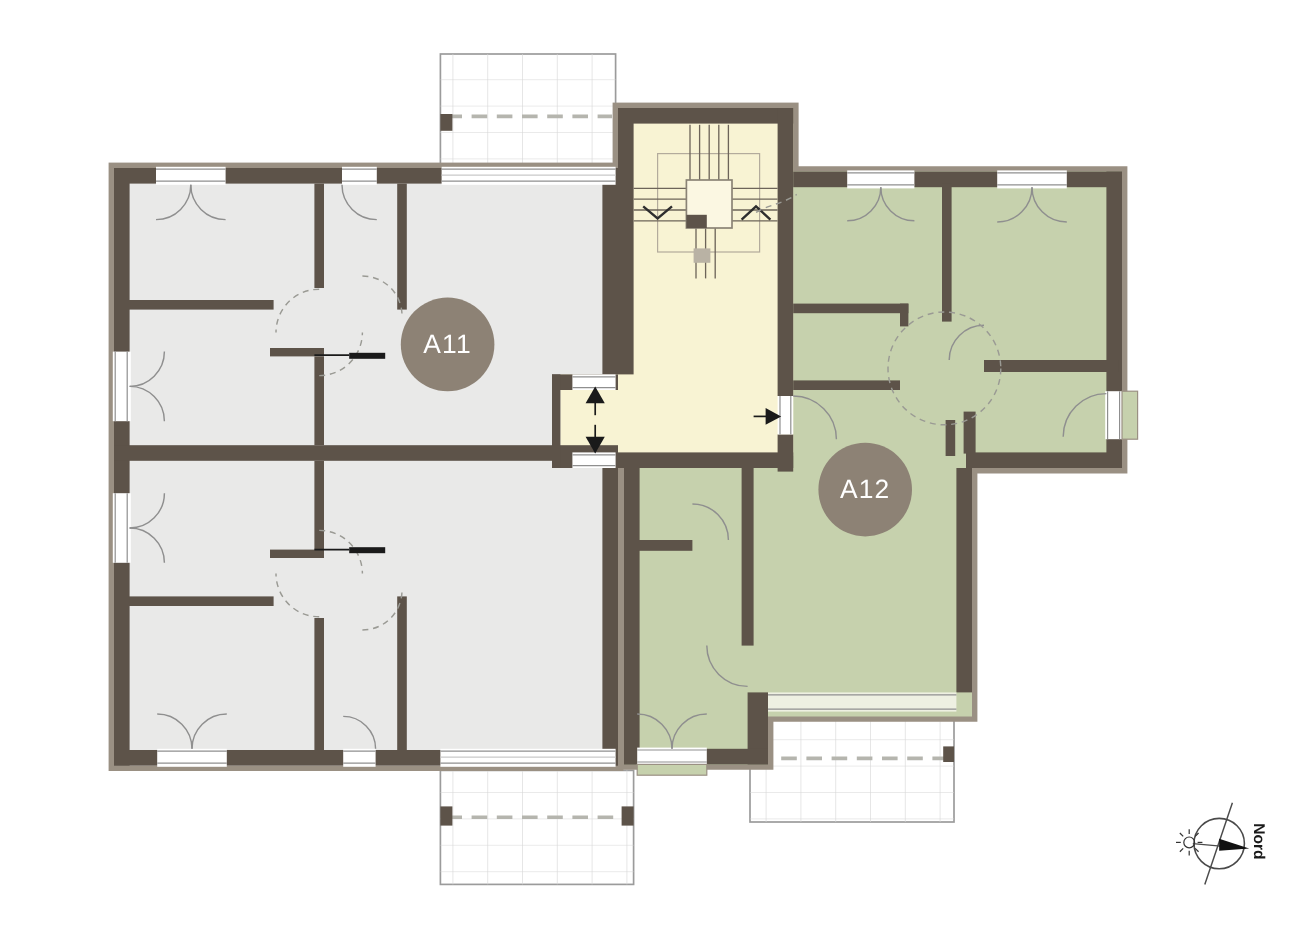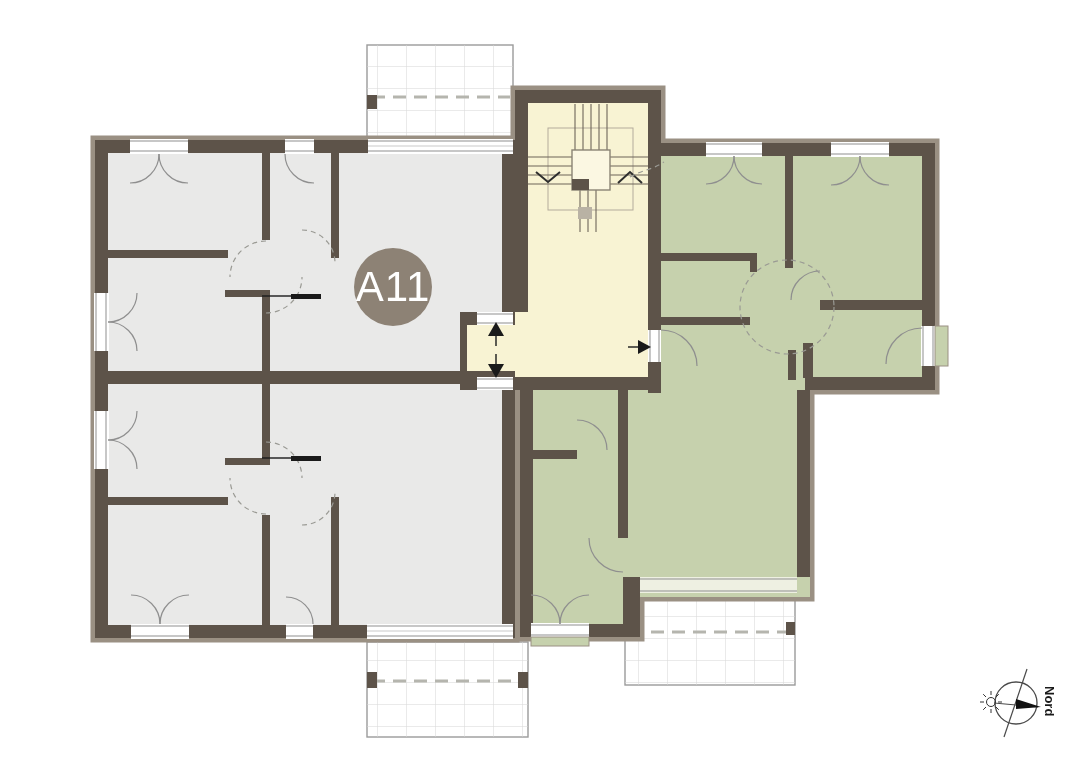--- a/index.html
+++ b/index.html
@@ -24,21 +24,21 @@
   .stair-line{stroke:#6d6459;stroke-width:1.1;}
   .stair-inset{fill:none;stroke:#b3ab9c;stroke-width:1;}
   .landing{fill:#fbf7e2;stroke:#8a8375;stroke-width:1.4;}
   .chev{stroke:#2e2e2e;stroke-width:2;fill:none;}
   .ink{stroke:var(--ink);stroke-width:1.4;fill:none;}
   .ink-fill{fill:var(--ink);stroke:none;}
   .stoop{fill:var(--room-green);stroke:var(--wall-band);stroke-width:1;}
   .unit-label{position:absolute;width:78px;height:78px;border-radius:50%;
       background:var(--label-circle);color:var(--label-text);
       display:flex;align-items:center;justify-content:center;
-      font-size:42px;letter-spacing:1px;margin-left:20px;}
+      font-size:22px;letter-spacing:1px;}
   .nord{position:absolute;left:1057px;top:686px;transform:rotate(90deg);
       transform-origin:0 0;font-size:13px;font-weight:600;color:#1a1a1a;}
 </style>
 </head>
 <body>
 
 <div class="stage">
 <svg width="1076" height="780" viewBox="0 0 1076 780">
   <defs>
     <pattern id="tgrid" width="29" height="22" patternUnits="userSpaceOnUse">
@@ -316,15 +316,16 @@
       <line x1="998" y1="702" x2="1002" y2="702"></line>
       <line x1="983.2" y1="694.2" x2="986" y2="697"></line>
       <line x1="996" y1="707" x2="998.8" y2="709.8"></line>
       <line x1="983.2" y1="709.8" x2="986" y2="707"></line>
       <line x1="996" y1="697" x2="998.8" y2="694.2"></line>
     </g>
   </g>
 </svg>
 
 <div class="unit-label" style="left:334px;top:248px;">A11</div>
+<div class="unit-label" style="left:682px;top:369px;">A12</div>
 
 <span class="nord">Nord</span>
 </div>
 
 </body></html>

